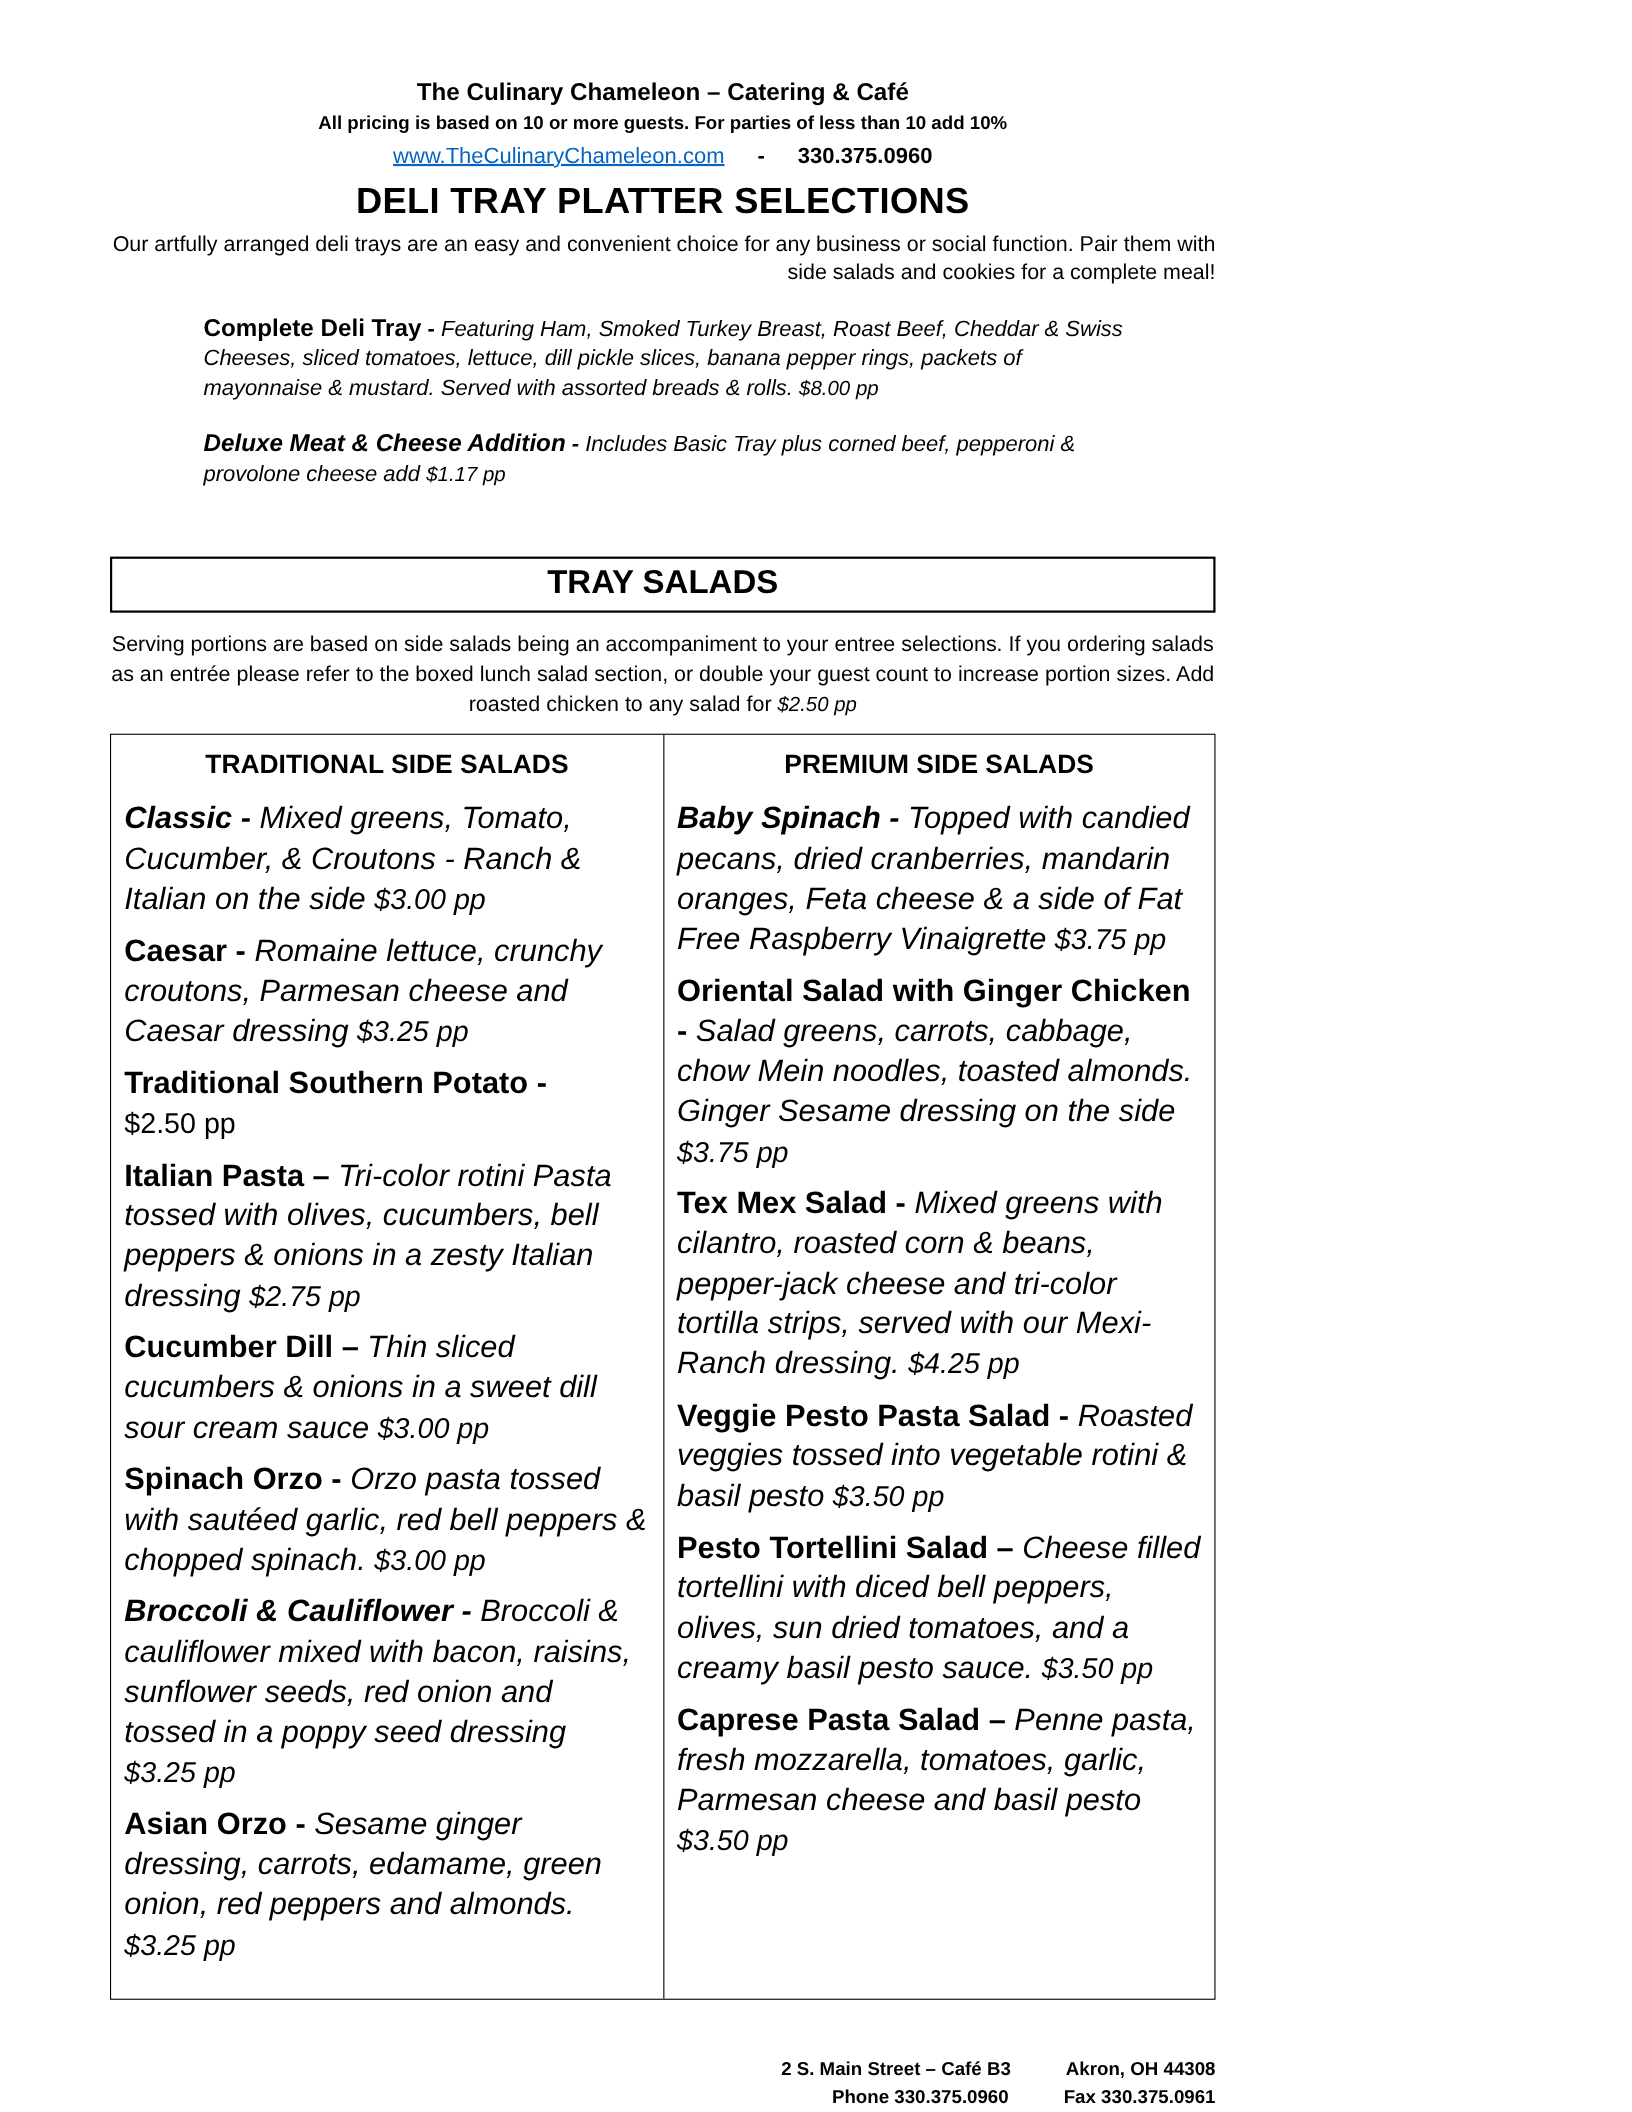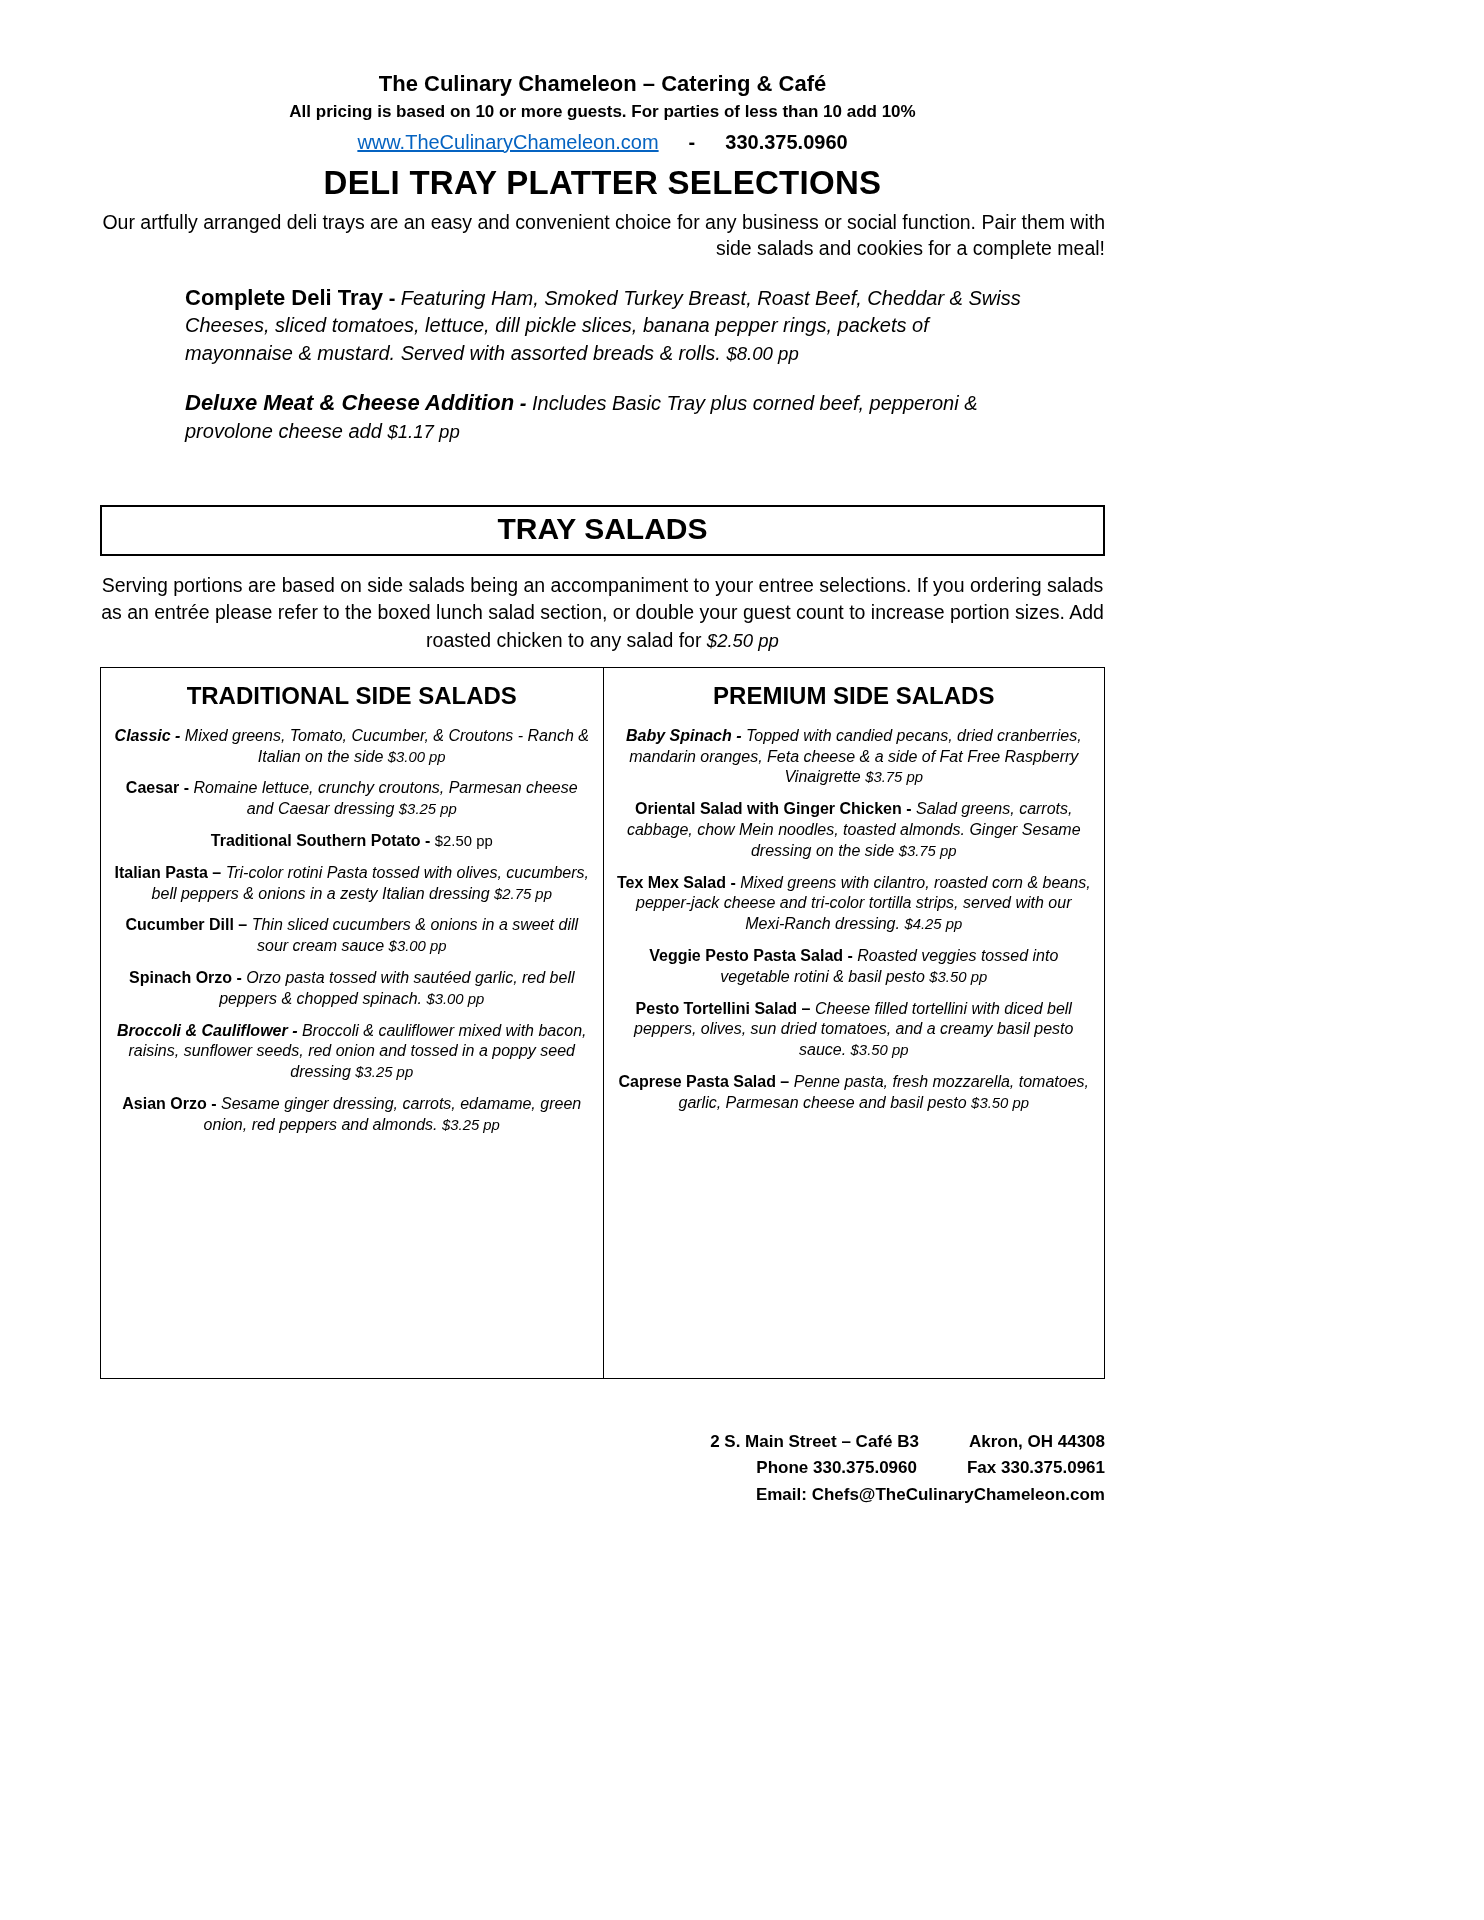--- a/index.html
+++ b/index.html
@@ -40,21 +40,21 @@
   
   .ss-box   { border: 2px solid #000; margin-top: 60px; padding: 5px 0 8px; }
   .ss-title { text-align: center; font-size: 30px; font-weight: 700; }
   .ss-intro { text-align: center; font-size: 19.5px; line-height: 1.4; margin-top: 16px; }
   .ss-intro .item-price { font-size: 0.95em; }
 
   .salad-table { display: flex; border: 1px solid #000; margin-top: 13px; min-height: 712px; }
   .salad-col   { width: 50%; padding: 12px 12px 20px; }
   .salad-col.right { border-left: 1px solid #000; }
   .col-header  { text-align: center; font-size: 24px; font-weight: 700; margin: 2px 0 16px; }
-  .salad-item  { text-align: center; font-size: 16px; line-height: 1.3; margin-bottom: 11px; }
+  .salad-item  { font-size: 28px; line-height: 1.3; margin-bottom: 11px; }
 
   
   .page-footer { margin-top: 50px; text-align: right; font-weight: 700; font-size: 17px; line-height: 1.55; }
   .fgap { display: inline-block; width: 50px; }
 </style>
 </head>
 <body>
 
 <div class="page">
   <div class="content">

